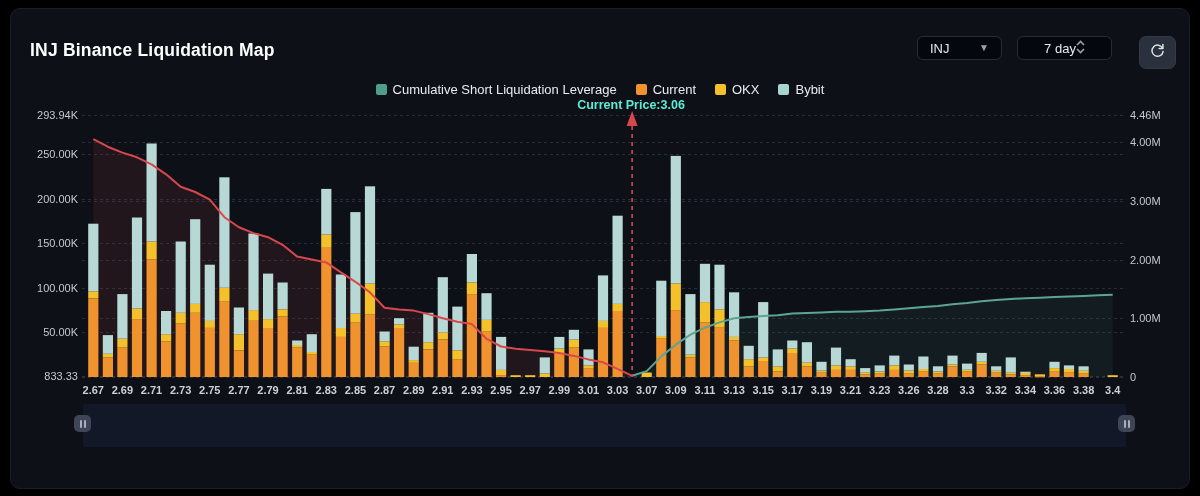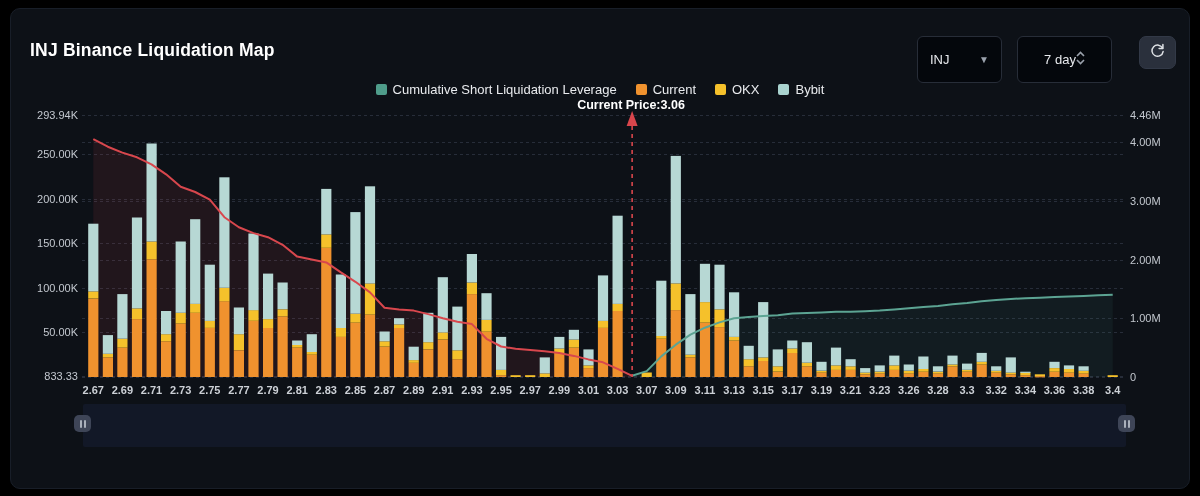--- a/index.html
+++ b/index.html
@@ -3,33 +3,33 @@
 <meta charset="utf-8">
 <style>
   html,body{margin:0;padding:0;background:#000;}
   #app{position:relative;width:1200px;height:496px;overflow:hidden;
        font-family:"Liberation Sans",sans-serif;-webkit-font-smoothing:antialiased;}
   .card{position:absolute;left:10px;top:8px;width:1178px;height:479px;
         background:#0d1117;border:1px solid #181e28;border-radius:10px;}
   .page-title{position:absolute;left:30px;top:40px;color:#fff;font-size:17.5px;font-weight:bold;letter-spacing:.2px;}
   
   .ctrl{position:absolute;display:flex;align-items:center;box-sizing:border-box;
-        background:#04070c;border:1px solid #272d38;border-radius:6px;height:47px;
+        background:#04070c;border:1px solid #272d38;border-radius:6px;height:24px;
         color:#e8eaee;font-size:13px;cursor:pointer;}
   .ctrl-symbol{left:917px;top:36px;width:85px;padding:0 12px;justify-content:space-between;}
   .ctrl-range{left:1017px;top:36px;width:95px;padding:0 12px;justify-content:center;}
   .btn-refresh{position:absolute;left:1139px;top:36px;width:35px;height:31px;background:#2a303c;
         border:1px solid #323947;border-radius:7px;display:flex;align-items:center;justify-content:center;cursor:pointer;}
   .caret{color:#9aa1ac;font-size:10px;line-height:1;}
   
   .legend{position:absolute;left:0;top:82px;width:100%;display:flex;justify-content:center;gap:19px;}
   .legend-item{display:flex;align-items:center;gap:6px;color:#e9ebee;font-size:13px;cursor:pointer;}
   .swatch{width:11px;height:11px;border-radius:2px;display:inline-block;}
   .current-price{position:absolute;left:631px;top:98px;transform:translateX(-50%);
-        color:#ffffff;font-size:12.5px;font-weight:bold;white-space:nowrap;}
+        color:#5eead4;font-size:12.5px;font-weight:bold;white-space:nowrap;}
   
   .scroll-track{position:absolute;left:83px;top:404px;width:1043px;height:43px;background:#121827;border-radius:2px;cursor:pointer;}
   .scroll-handle{position:absolute;top:415px;width:17px;height:17px;background:#3e4557;border-radius:5px;
         display:flex;align-items:center;justify-content:center;gap:2px;cursor:ew-resize;}
   .scroll-handle i{display:block;width:2px;height:8px;background:#aab0bb;border-radius:1px;}
   .handle-left{left:74px;}
   .handle-right{left:1118px;}
   
   .watermark{position:absolute;left:1016px;top:338px;display:flex;align-items:center;gap:7px;opacity:.92;}
   .watermark .wm-text{color:#969ca5;font-size:20px;font-weight:bold;letter-spacing:.3px;}

